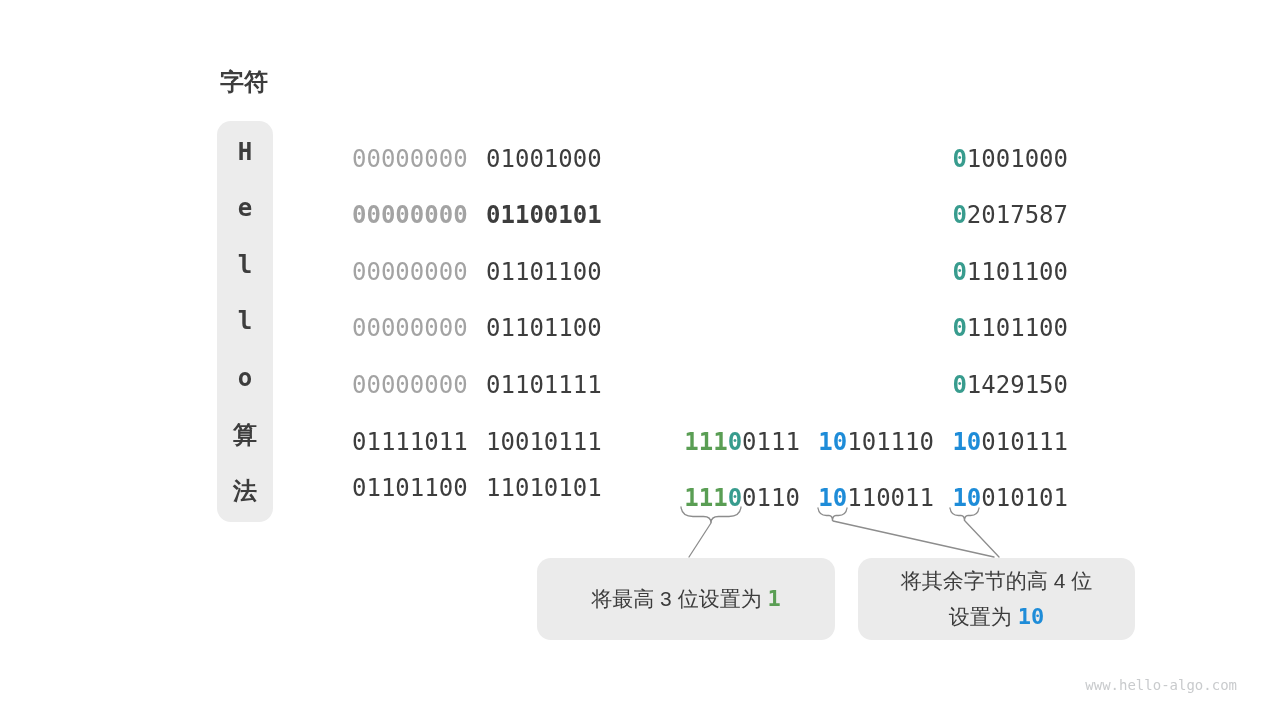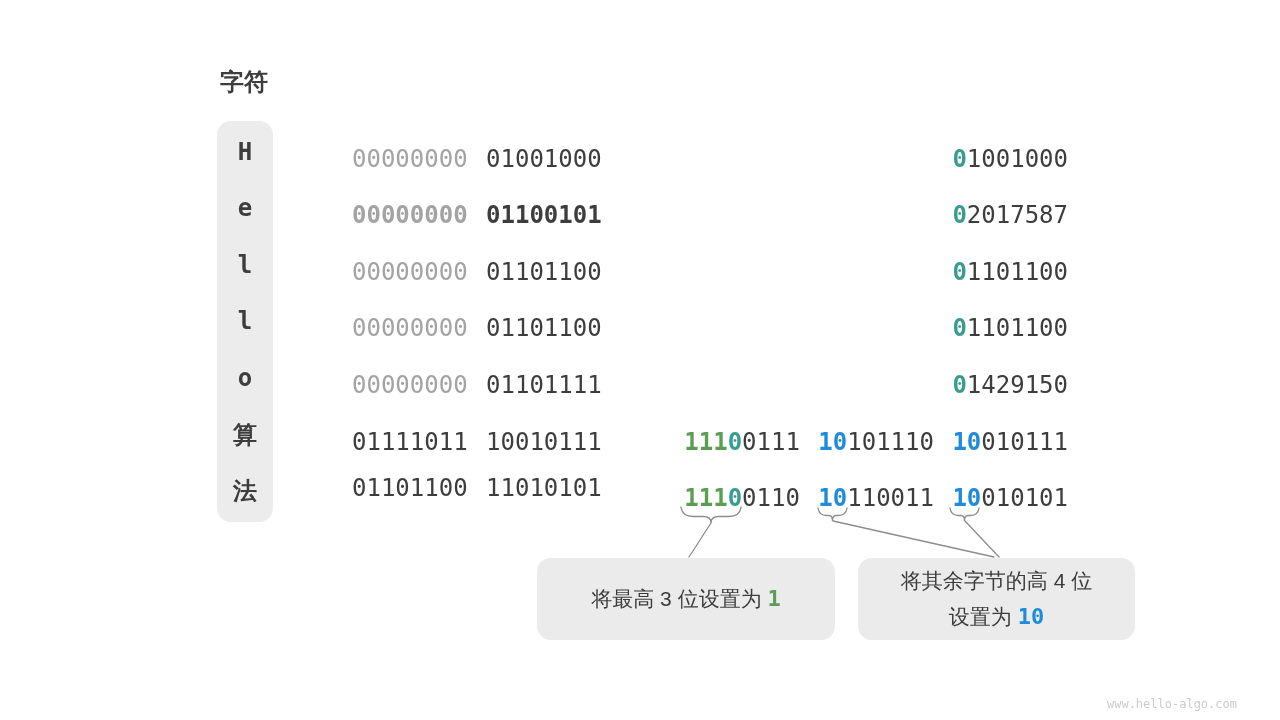--- a/index.html
+++ b/index.html
@@ -29,21 +29,21 @@
   .overlay{position:absolute;left:0;top:0;pointer-events:none;}
   .overlay path,.overlay line{stroke:var(--line);stroke-width:1.3;fill:none;stroke-linecap:round;}
   .callout{position:absolute;top:558px;height:82px;background:var(--callout);border-radius:14px;
     display:flex;flex-direction:column;justify-content:center;align-items:center;
     font-size:21px;line-height:36px;color:#3c3c3c;text-align:center;}
   .callout-left{left:537px;width:298px;}
   .callout-right{left:858px;width:277px;}
   .callout .num{font-family:"DejaVu Sans Mono","Liberation Mono",monospace;font-weight:bold;font-size:22px;}
   .num-green{color:var(--green);}
   .num-blue{color:var(--blue);}
-  .watermark{position:absolute;right:43px;top:676px;height:18px;line-height:18px;font-size:12px;color:var(--watermark);margin-top:19px;}
+  .watermark{position:absolute;right:43px;top:676px;height:18px;line-height:18px;font-size:14px;color:var(--watermark);}
 </style>
 </head>
 <body>
 
 <div class="canvas" style="--dark: #3d3d3d; --gray: #a3a3a3; --green: #5a9e54; --teal: #389c8e; --blue: #1e8cd8; --line: #8d8d8d; --pill: #ececec; --callout: #ebebeb; --watermark: #c9cbcd;">
 
   <div class="hdr hdr-char">字符</div>
 
   <div class="pill"></div>
 

